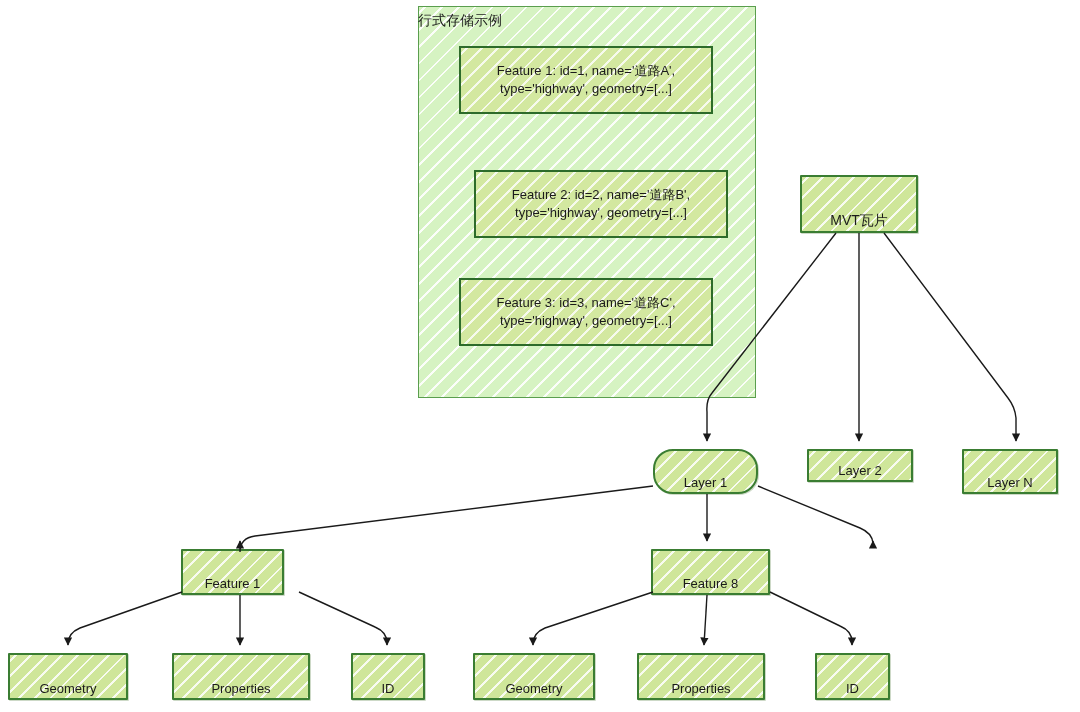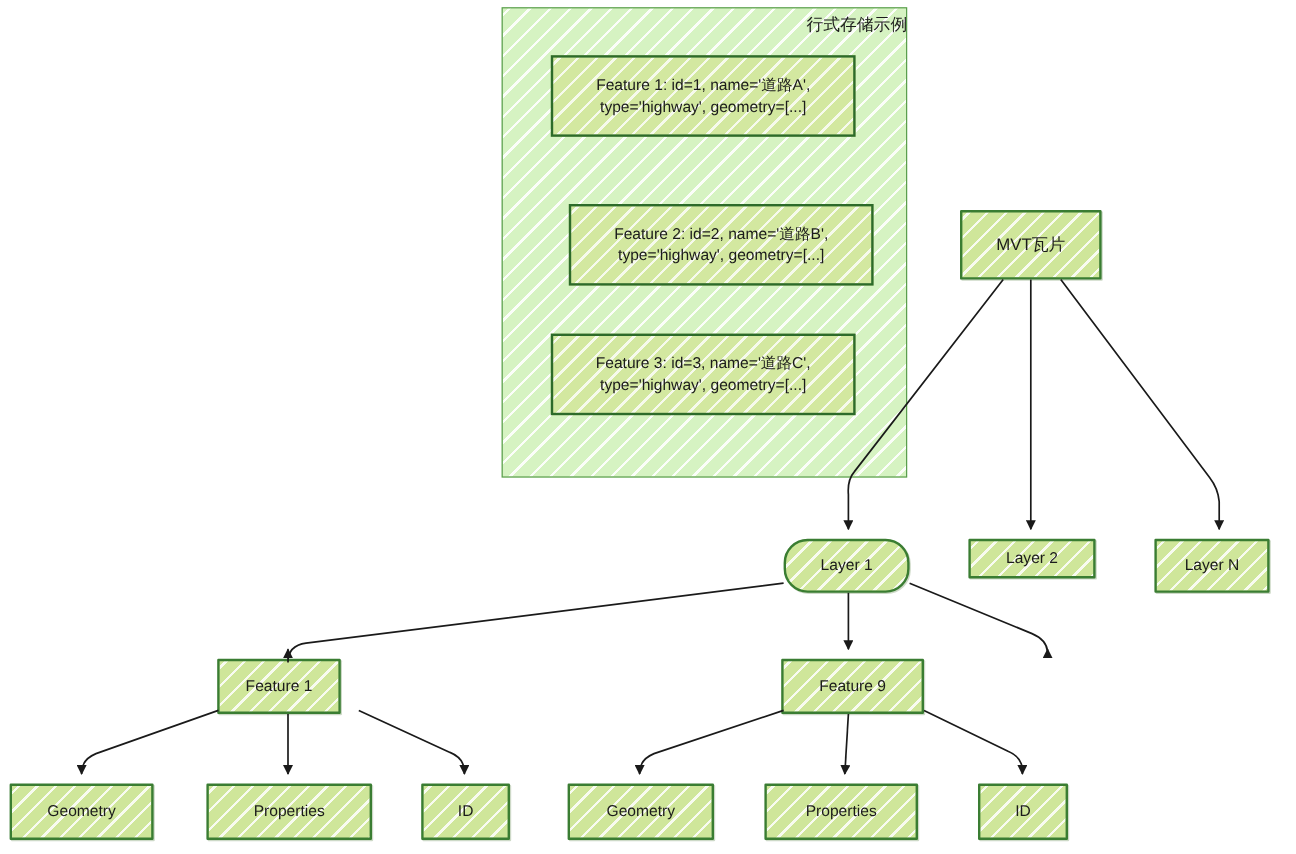--- a/index.html
+++ b/index.html
@@ -47,20 +47,21 @@
         135deg,
         rgba(255,255,255,0.00) 0px,
         rgba(255,255,255,0.00) 3px,
         rgba(255,255,255,0.85) 3px,
         rgba(255,255,255,0.85) 5px,
         rgba(255,255,255,0.00) 5px,
         rgba(255,255,255,0.00) 11px
     );
     box-shadow: 1px 1px 0 rgba(90,130,70,0.30);
     border-radius: 1px;
+    align-items: flex-end;
   }
   .container-box {
     border: 1px solid #5a9e4e;
     background-color: #d6f3c2;
     background-image: repeating-linear-gradient(
         135deg,
         rgba(255,255,255,0.00) 0px,
         rgba(255,255,255,0.00) 3px,
         rgba(255,255,255,0.90) 3px,
         rgba(255,255,255,0.90) 5px,
@@ -81,21 +82,21 @@
         rgba(255,255,255,0.00) 5px,
         rgba(255,255,255,0.00) 11px
     );
     z-index: 2;
   }
   .container-title {
     position: absolute;
     z-index: 2;
     font-size: 14px;
     color: #1b1b1b;
-    text-align: right;
+    text-align: left;
     white-space: nowrap;
   }
   .lbl {
     position: relative;
     z-index: 2;
     white-space: pre-line;
   }
   .fs13 { font-size: 13px; }
   .fs14 { font-size: 14px; }
 </style>
@@ -167,21 +168,21 @@
 
   <div class="node box" style="left:962px; top:449px; width:96px; height:45px;">
     <span class="lbl fs13">Layer N</span>
   </div>
 
   <div class="node box" style="left:181px; top:549px; width:103px; height:46px;">
     <span class="lbl fs13">Feature 1</span>
   </div>
 
   <div class="node box" style="left:651px; top:549px; width:119px; height:46px;">
-    <span class="lbl fs13">Feature 9</span>
+    <span class="lbl fs13">Feature 8</span>
   </div>
 
 
   <div class="node box" style="left:8px; top:653px; width:120px; height:47px;">
     <span class="lbl fs13">Geometry</span>
   </div>
 
   <div class="node box" style="left:172px; top:653px; width:138px; height:47px;">
     <span class="lbl fs13">Properties</span>
   </div>

